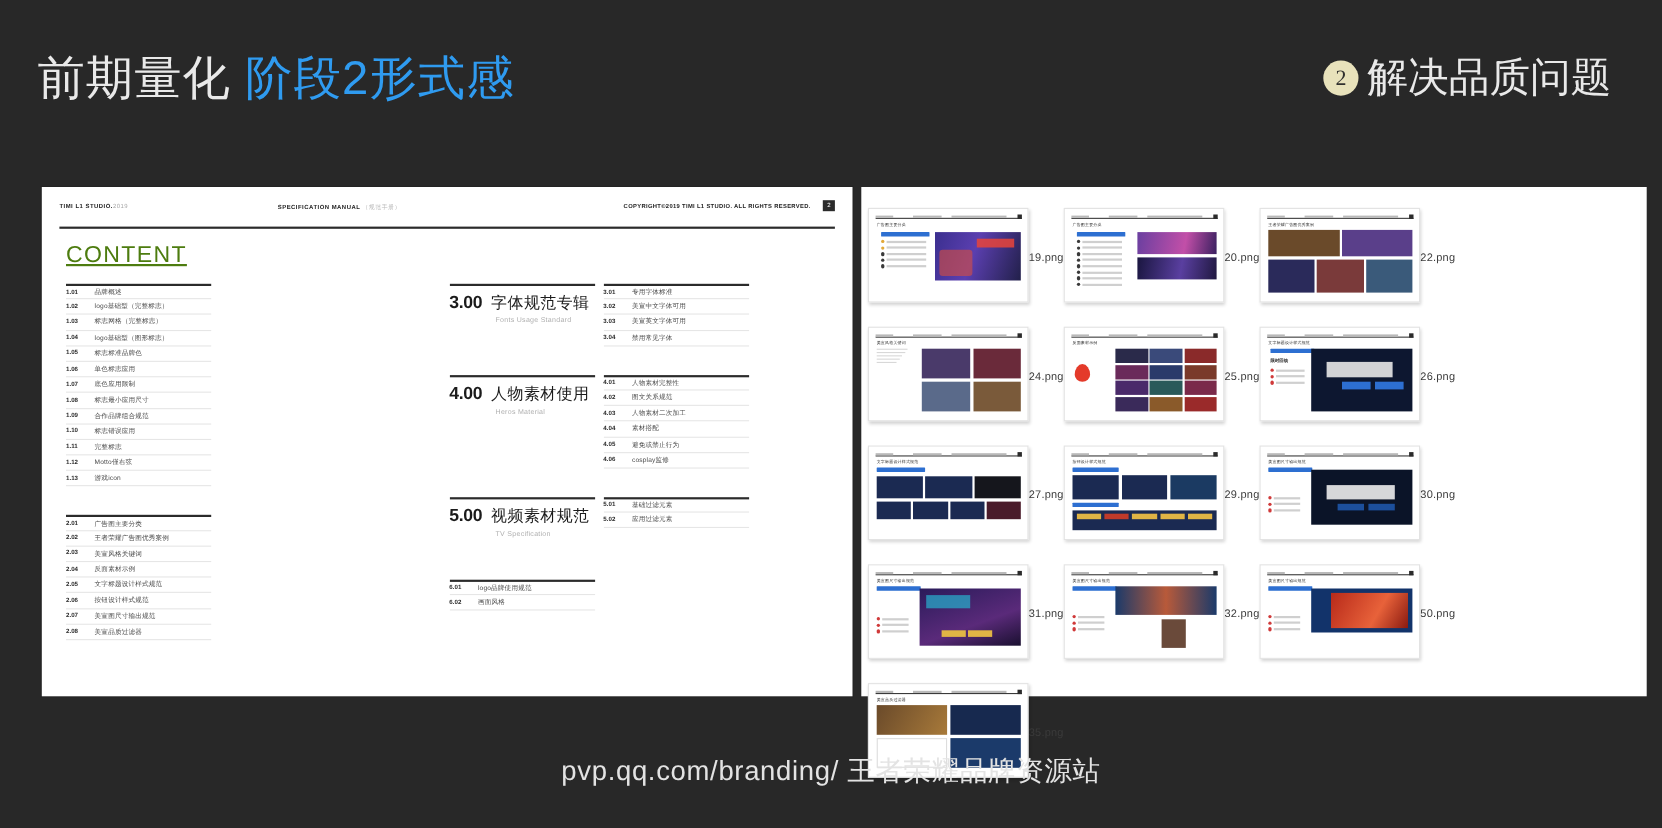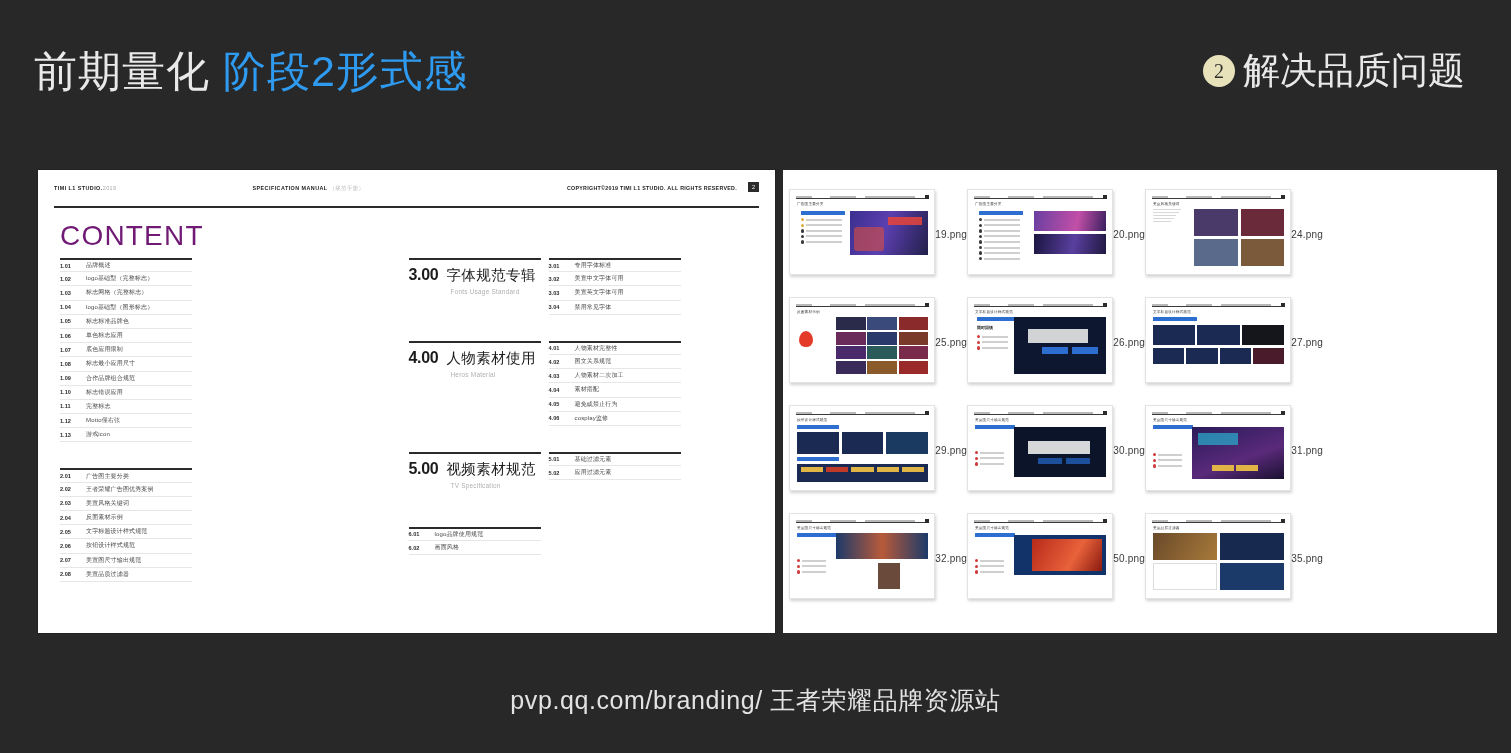--- a/index.html
+++ b/index.html
@@ -56,22 +56,22 @@
     position: absolute; right: 22px; top: 3px;
     font-size: 5.3px; letter-spacing: 0.3px; color: #1d1d1d; font-weight: 600;
     white-space: nowrap;
   }
   .doc-topbar .tb-page {
     position: absolute; right: 0px; top: 0px;
     width: 11px; height: 10px; background: #2b2b2b; color: #fff;
     font-size: 5.5px; display: flex; align-items: center; justify-content: center;
   }
   .doc-heading {
-    margin: 12px 0 0 22px; font-size: 28px; letter-spacing: 1.2px;
-    color: #701a75; font-weight: 400;
+    margin: 12px 0 0 22px; font-size: 21px; letter-spacing: 1.2px;
+    color: #4d7c0f; font-weight: 400; text-decoration: underline;
   }
 
   .toc {
     position: absolute; left: 0; top: 88px; width: 100%;
     display: flex; padding: 0 18px 0 22px;
   }
   .toc-col { width: 50%; display: flex; flex-direction: column; }
   .toc-group { display: flex; margin-bottom: 26px; }
   .toc-group.pad-big { margin-bottom: 38px; }
   .grp-head { width: 140px; flex: none; padding-right: 8px; }
@@ -448,20 +448,43 @@
               <div class="bullet-row">
                 <span class="bullet" style="background:#3a3a3a"></span>
                 <span class="bline" style="max-width:36px"></span>
               </div>
             </div>
             <div class="art" style="right:0;top:2px;width:72px;height:20px;background:linear-gradient(100deg,#6a3fa0,#c24fa8 60%,#3a2060);"></div>
             <div class="art" style="right:0;top:25px;width:72px;height:20px;background:linear-gradient(100deg,#1a1640,#5a3fa0 55%,#201840);"></div>
           </div>
         </div>
         <div class="thumb-label">20.png</div>
+      </div>
+      <div class="thumb-cell">
+        <div class="thumb-card">
+          <div class="tc-bar">
+            <i style="left:0;width:16px;"></i>
+            <i style="left:34px;width:26px;"></i>
+            <i style="right:14px;width:50px;"></i>
+            <span class="tc-dot"></span>
+          </div>
+          <div class="tc-title">王者荣耀广告图优秀案例</div>
+          <div class="tc-body">
+            <div class="art" style="left:0;top:0;right:0;height:24px;display:grid;grid-template-columns:1fr 1fr;gap:2px;">
+              <div style="background:#6a4a2a"></div>
+              <div style="background:#5a3f8a"></div>
+            </div>
+            <div class="art" style="left:0;top:27px;right:0;bottom:0;display:grid;grid-template-columns:repeat(3,1fr);gap:2px;">
+              <div style="background:#2a2a5a"></div>
+              <div style="background:#7a3a3a"></div>
+              <div style="background:#3a5a7a"></div>
+            </div>
+          </div>
+        </div>
+        <div class="thumb-label">22.png</div>
       </div>
       <div class="thumb-cell">
         <div class="thumb-card">
           <div class="tc-bar">
             <i style="left:0;width:16px;"></i>
             <i style="left:34px;width:26px;"></i>
             <i style="right:14px;width:50px;"></i>
             <span class="tc-dot"></span>
           </div>
           <div class="tc-title">美宣风格关键词</div>

